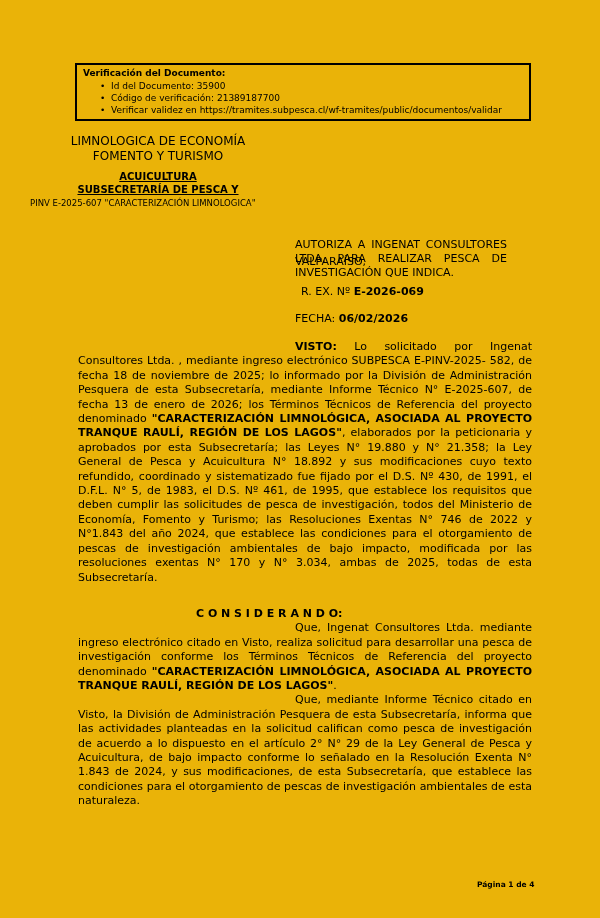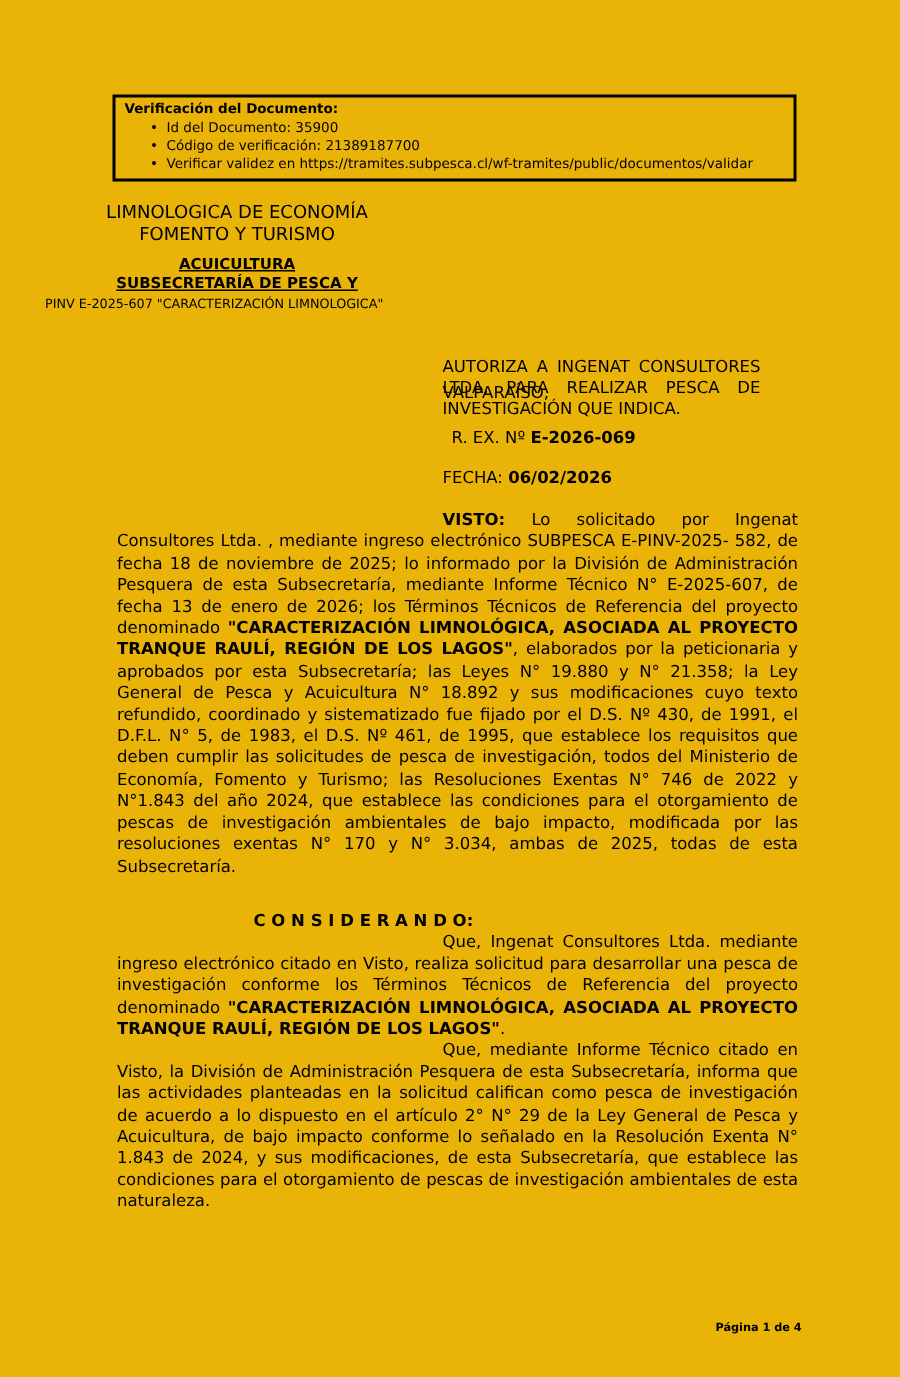--- a/index.html
+++ b/index.html
@@ -54,21 +54,21 @@
   .res-number{ position: absolute; left: 301px; top: 285px; font-size: 11px; }
   .res-date  { position: absolute; left: 295px; top: 312px; font-size: 11px; }
 
   
   .body-text {
     position: absolute; left: 78px; top: 340px; width: 454px;
     font-size: 11px; line-height: 14.4px; text-align: justify;
   }
   .body-text p { margin: 0; }
   .visto { text-indent: 217px; }
-  .considerando { margin: 22px 0 0 91px; font-weight: bold; }
+  .considerando { margin: 22px 0 0 118px; font-weight: bold; }
   .par-1 { margin-top: 36px; text-indent: 217px; }
   .par-2 { margin-top: 19px; text-indent: 217px; }
 
   .footer {
     position: absolute; left: 477px; top: 880px;
     font-size: 7.5px; font-weight: bold; white-space: nowrap;
   }
 </style>
 </head>
 <body>

